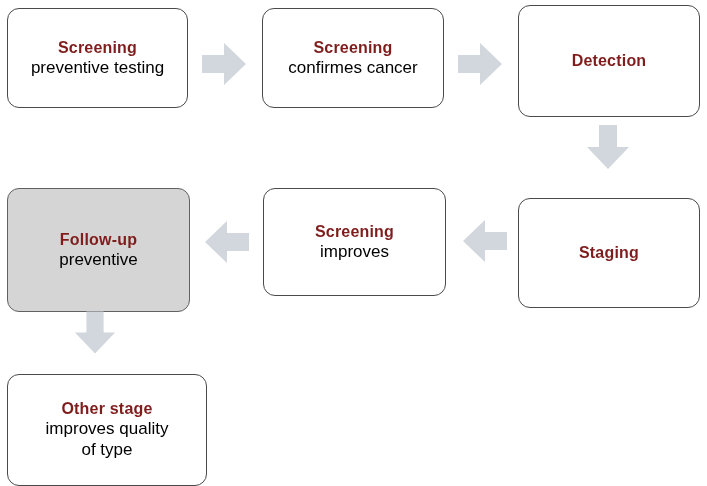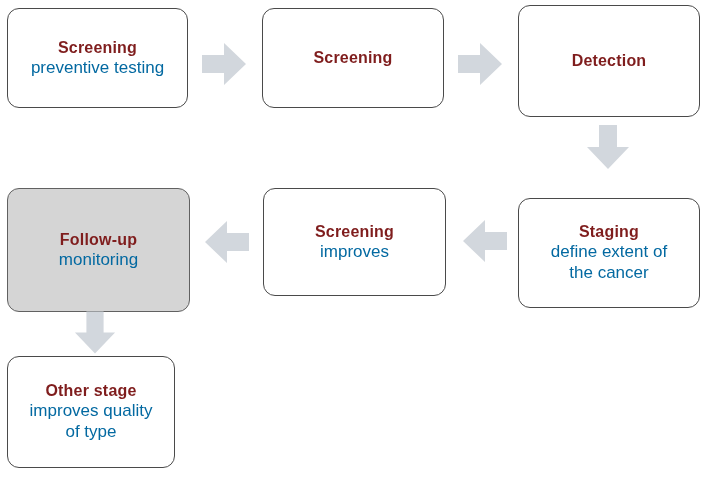--- a/index.html
+++ b/index.html
@@ -30,21 +30,21 @@
   .title{
     font-weight:bold;
     font-size:16px;
     line-height:1.25;
     color:#7f1d1d;
     letter-spacing:0.2px;
   }
   .subtitle{
     font-size:17px;
     line-height:1.22;
-    color:#0369a1;
+    color:#000000;
     white-space:pre-line;
   }
   .arrow{position:absolute;display:block;}
   .arrow polygon{fill:#d2d7dd;}
 </style>
 </head>
 <body>
 
 <div class="canvas">
 
@@ -52,61 +52,60 @@
     <div class="title">Screening</div>
     <div class="subtitle">preventive testing</div>
   </div>
 
   <svg class="arrow" style="left:202px;top:42px" width="45" height="44" viewBox="0 0 45 44">
     <polygon points="0,13 22,13 22,1 44,22 22,43 22,31 0,31"></polygon>
   </svg>
 
   <div class="box" style="left:262px;top:8px;width:182px;height:100px">
     <div class="title">Screening</div>
+    <div class="subtitle">confirmes cancer</div>
   </div>
 
   <svg class="arrow" style="left:458px;top:42px" width="45" height="44" viewBox="0 0 45 44">
     <polygon points="0,13 22,13 22,1 44,22 22,43 22,31 0,31"></polygon>
   </svg>
 
   <div class="box" style="left:518px;top:5px;width:182px;height:112px">
     <div class="title">Detection</div>
   </div>
 
   <svg class="arrow" style="left:586px;top:125px" width="44" height="45" viewBox="0 0 44 45">
     <polygon points="13,0 13,22 1,22 22,44 43,22 31,22 31,0"></polygon>
   </svg>
 
   <div class="box" style="left:518px;top:198px;width:182px;height:110px">
     <div class="title">Staging</div>
-    <div class="subtitle">define extent of
-the cancer</div>
   </div>
 
   <svg class="arrow" style="left:462px;top:219px" width="45" height="44" viewBox="0 0 45 44">
     <polygon points="45,13 23,13 23,1 1,22 23,43 23,31 45,31"></polygon>
   </svg>
 
   <div class="box" style="left:263px;top:188px;width:183px;height:108px">
     <div class="title">Screening</div>
     <div class="subtitle">improves</div>
   </div>
 
   <svg class="arrow" style="left:204px;top:220px" width="45" height="44" viewBox="0 0 45 44">
     <polygon points="45,13 23,13 23,1 1,22 23,43 23,31 45,31"></polygon>
   </svg>
 
   <div class="box gray" style="left:7px;top:188px;width:183px;height:124px">
     <div class="title">Follow-up</div>
-    <div class="subtitle">monitoring</div>
+    <div class="subtitle">preventive</div>
   </div>
 
   <svg class="arrow" style="left:74px;top:310px" width="42" height="46" viewBox="0 0 44 45">
     <polygon points="13,0 13,22 1,22 22,44 43,22 31,22 31,0"></polygon>
   </svg>
 
-  <div class="box" style="left:7px;top:356px;width:168px;height:112px">
+  <div class="box" style="left:7px;top:374px;width:200px;height:112px">
     <div class="title">Other stage</div>
     <div class="subtitle">improves quality
 of type</div>
   </div>
 
 </div>
 
 </body></html>

